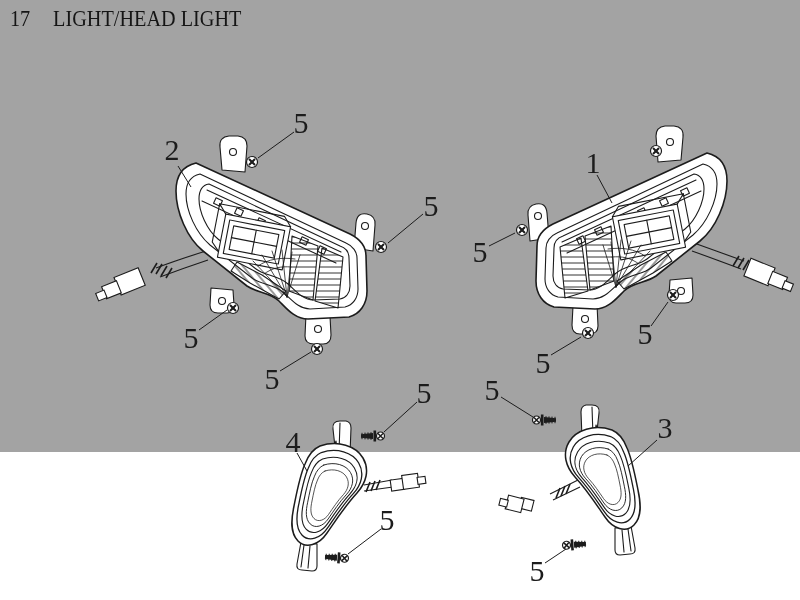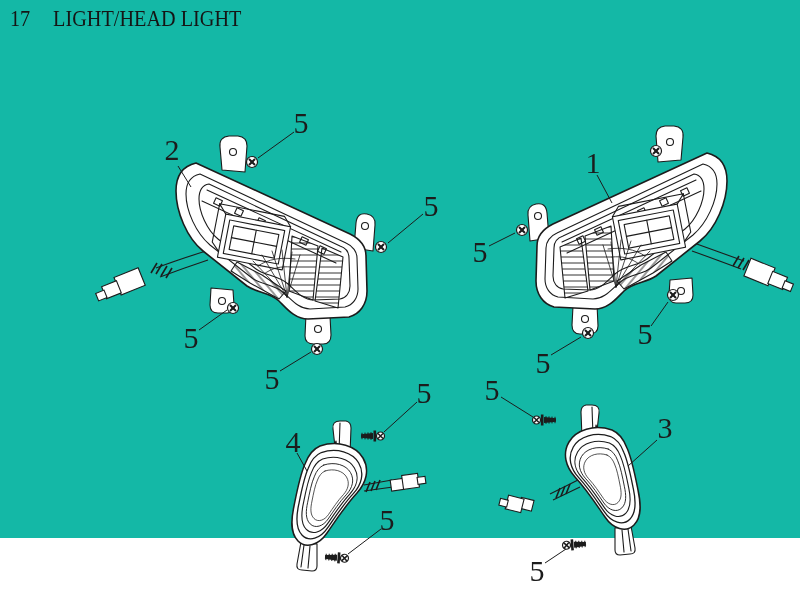--- a/index.html
+++ b/index.html
@@ -1,16 +1,16 @@
 <!DOCTYPE html>
 <html><head>
 <meta charset="utf-8">
 <style>
   html,body{margin:0;padding:0;background:#ffffff;width:800px;height:600px;overflow:hidden;}
-  .page{position:relative;width:800px;height:538px;background:#14b8a6;font-family:"Liberation Serif","DejaVu Serif",serif;}
+  .page{position:relative;width:800px;height:452px;background:#a3a3a3;font-family:"Liberation Serif","DejaVu Serif",serif;}
   .title-row{position:absolute;left:10px;top:6px;display:flex;gap:26px;color:#151515;
              font-size:23px;font-weight:normal;transform:scaleX(0.88);transform-origin:left top;
              white-space:nowrap;letter-spacing:0px;}
   svg{position:absolute;left:0;top:0;}
   svg text{font-family:"Liberation Serif","DejaVu Serif",serif;font-size:30px;fill:#1c1c1c;text-anchor:middle;}
   .ln{stroke:#1c1c1c;stroke-width:1;}
 </style>
 </head>
 <body>
 

